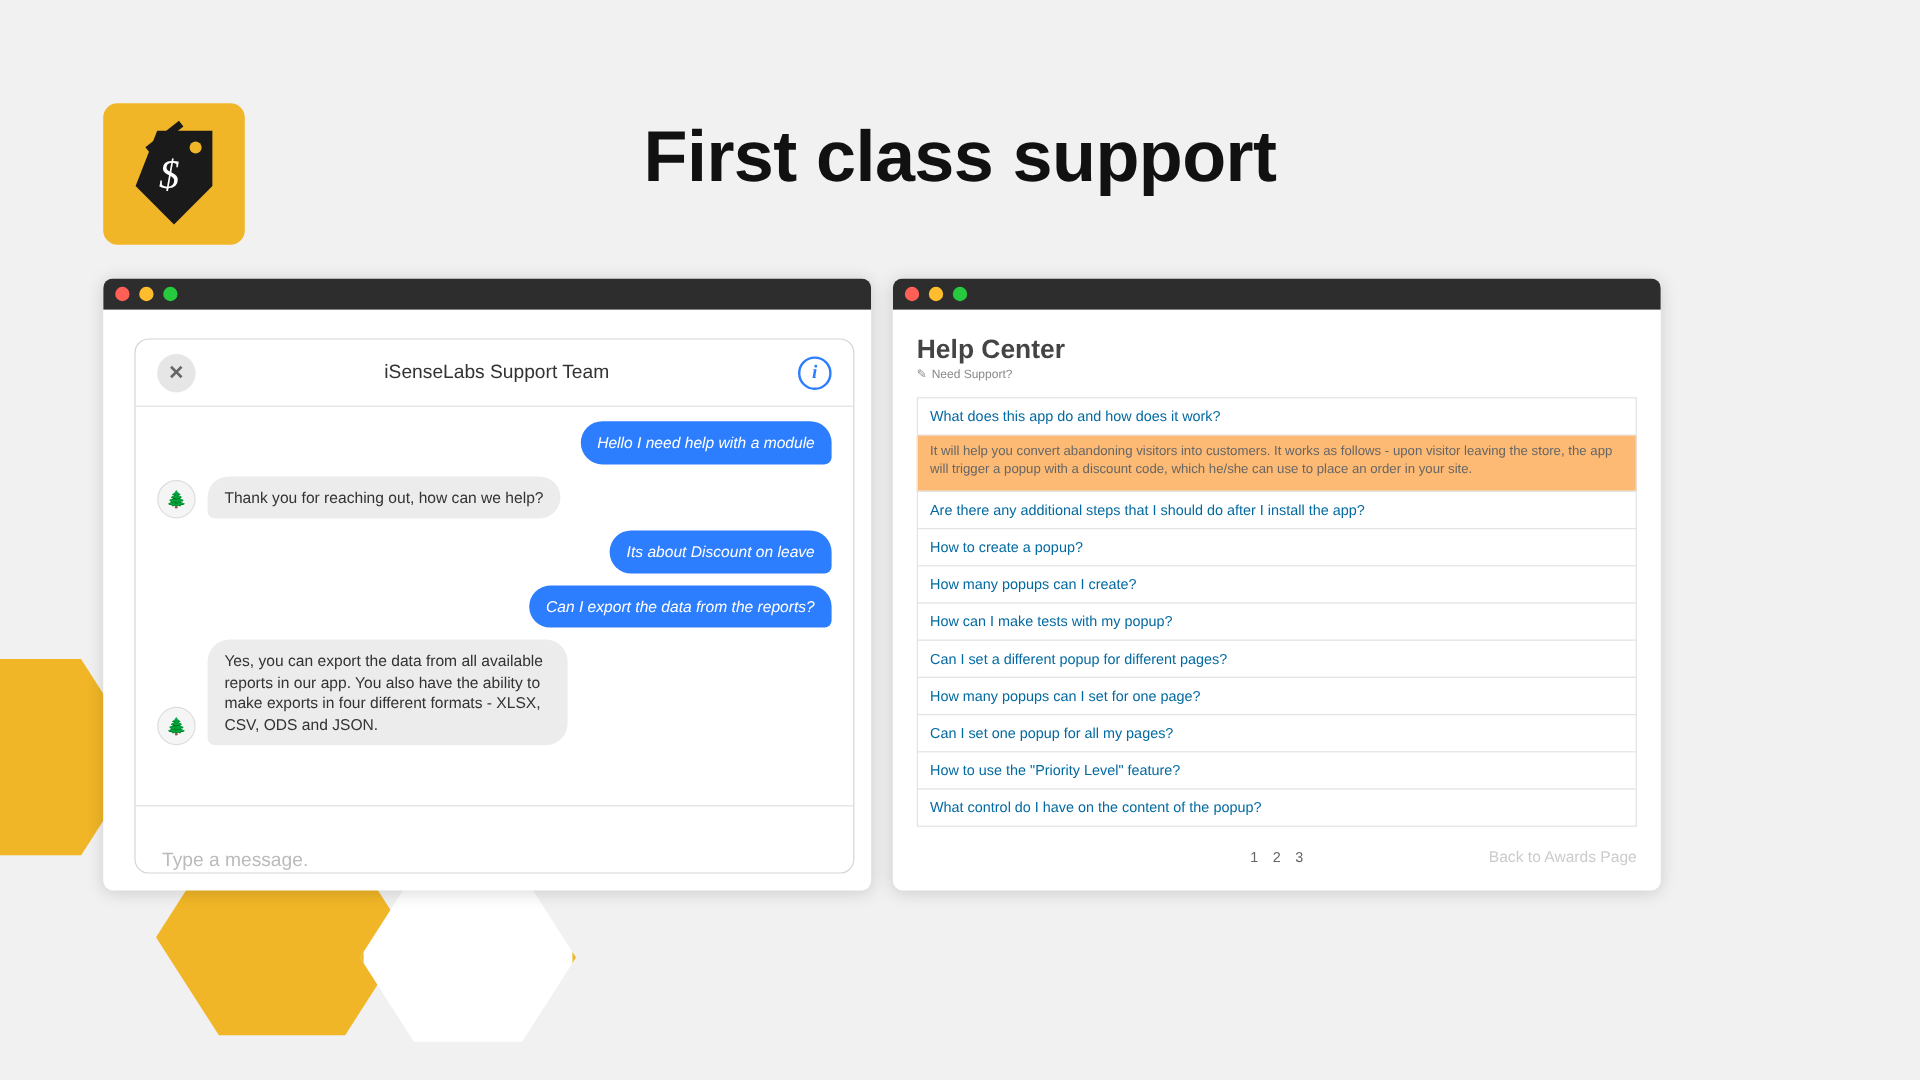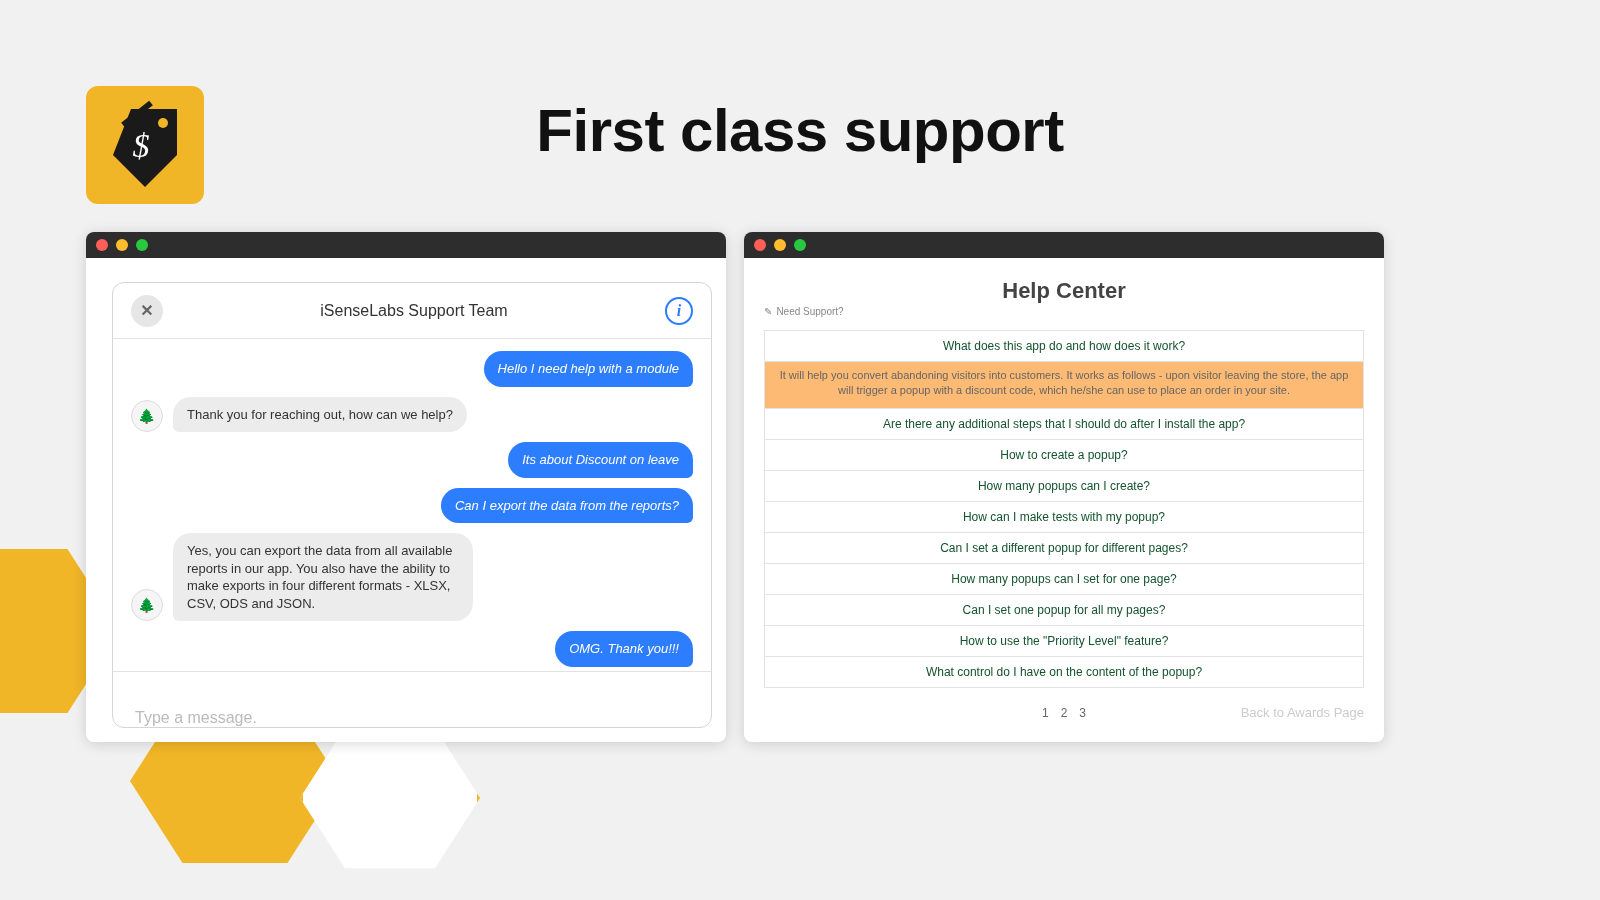--- a/index.html
+++ b/index.html
@@ -125,30 +125,30 @@
     display: flex; align-items: flex-end;
     padding: 0 22px;
   }
   .chatinput input {
     width: 100%; border: none; outline: none;
     font-size: 16px; color: #444; background: transparent;
   }
   .chatinput input::placeholder { color: #bbb; }
 
   
-  .hcwin { left: 744px; top: 232px; width: 640px; height: 510px; text-align: center; }
+  .hcwin { left: 744px; top: 232px; width: 640px; height: 510px; }
   .hcbody { padding: 20px 20px 10px 20px; }
   .hctitle { font-size: 22px; font-weight: 600; color: #444; margin-bottom: 2px; }
   .hcsub { font-size: 10px; color: #888; display: flex; align-items: center; gap: 4px; margin-bottom: 14px; }
   .hcsub .pencil { font-size: 10px; }
 
   .faq .item {
     border: 1px solid #e3e3e3;
     padding: 8px 10px;
-    font-size: 12px; color: #14532d;
+    font-size: 12px; color: #0369a1;
     margin-top: -1px;
     background: #fff;
   }
   .faq .answer {
     border: 1px solid #e3e3e3; border-top: none;
     padding: 6px 10px 10px;
     font-size: 11px; color: #666; line-height: 1.35;
     background: #fdba74;
   }
   .hcfoot {
@@ -208,23 +208,20 @@
         </div>
         <div class="msgrow right">
           <div class="bubble me">Its about Discount on leave</div>
         </div>
         <div class="msgrow right">
           <div class="bubble me">Can I export the data from the reports?</div>
         </div>
         <div class="msgrow left">
           <div class="avatar" style="visibility: visible;">🌲</div>
           <div class="bubble them">Yes, you can export the data from all available reports in our app. You also have the ability to make exports in four different formats - XLSX, CSV, ODS and JSON.</div>
-        </div>
-        <div class="msgrow right">
-          <div class="bubble me">OMG. Thank you!!!</div>
         </div>
       </div>
 
     <div class="chatinput">
       <input type="text" placeholder="Type a message." style="">
     </div>
   </div>
 </div>
 
 <div class="window hcwin">

